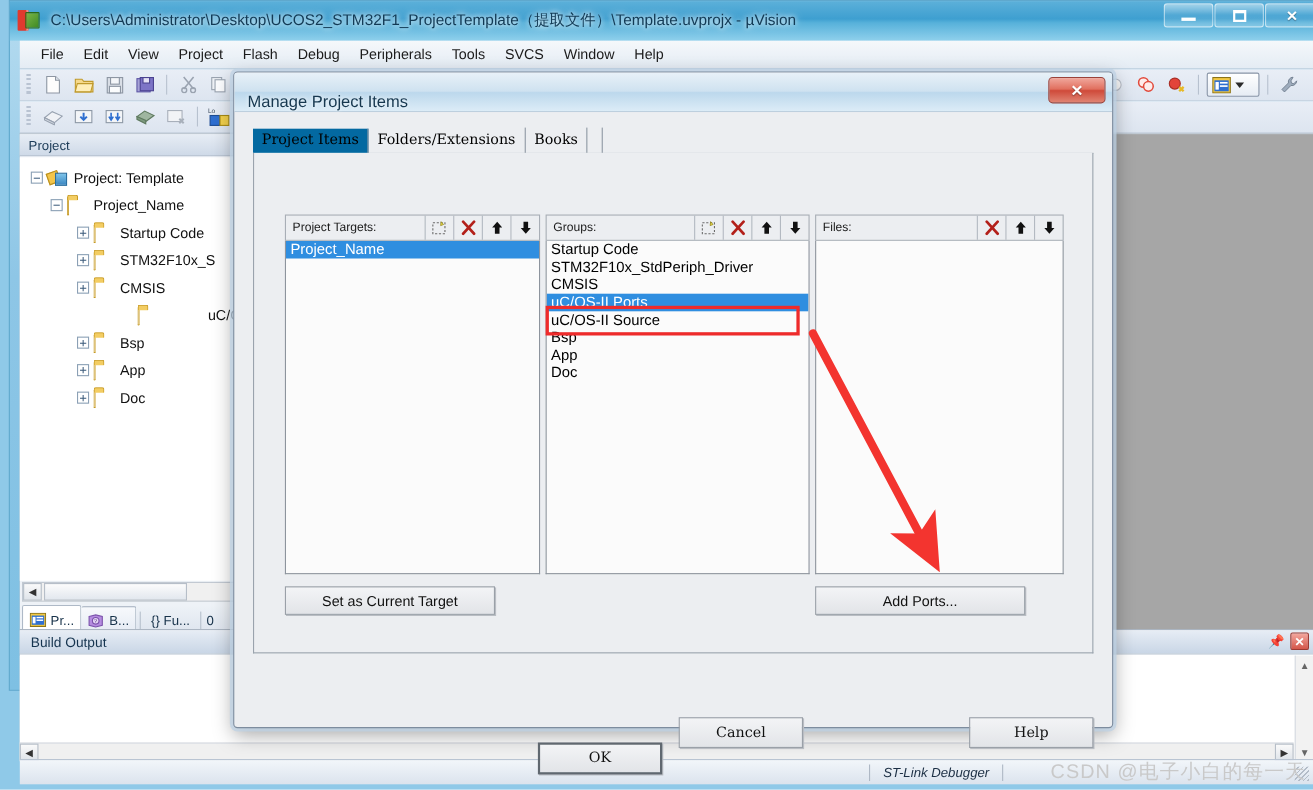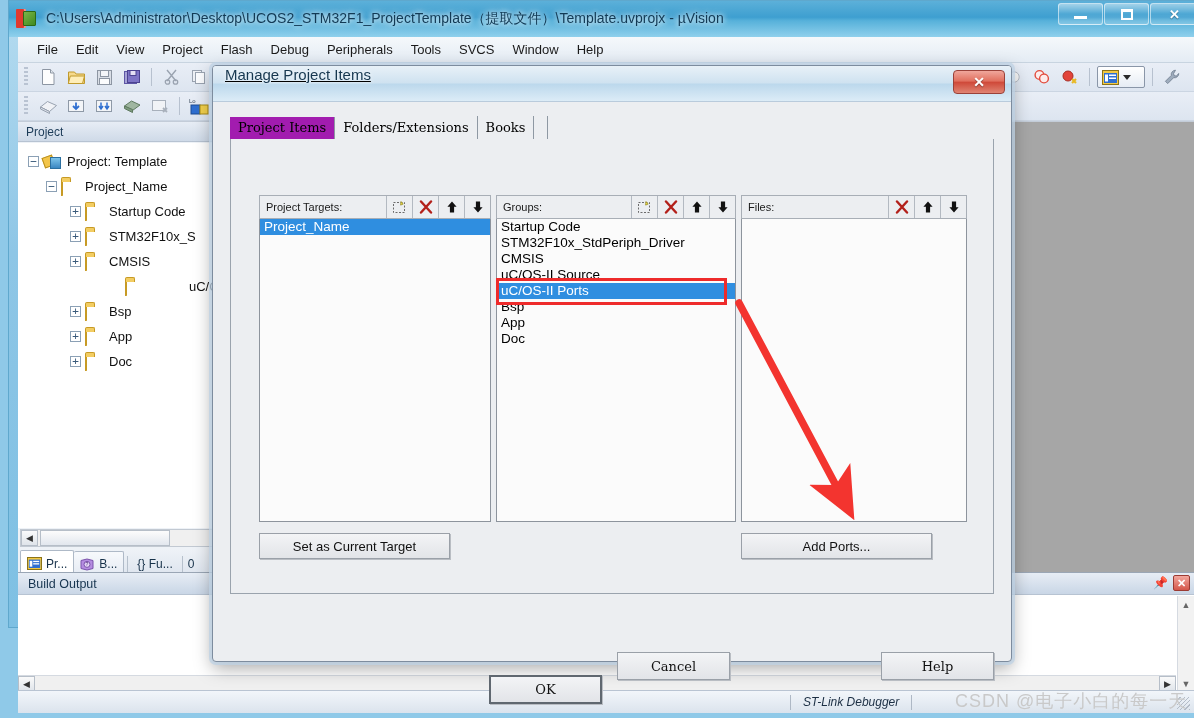--- a/index.html
+++ b/index.html
@@ -240,23 +240,22 @@
   .dialog {
     position:absolute; left:203px; top:64px; width:800px; height:597px;
     background:#eceef1;
     border:1px solid #7d8c9e;
     border-radius:4px;
     box-shadow: 0 0 0 3px rgba(190,210,228,.75), 0 6px 18px rgba(0,0,0,.35);
   }
   .dlg-title {
     height:36px; border-radius:3px 3px 0 0;
     background:linear-gradient(180deg,#e8f1f8 0%,#cfe2f0 48%,#bcd8ec 52%,#dcecf7 100%);
-    display:flex; align-items:flex-start; position:relative;
+    display:flex; align-items:flex-end; position:relative;
     border-bottom:1px solid #b9cbdc;
-    text-decoration:underline;
   }
   .dlg-title-text {
     font-size:15px; color:#16374f; margin-left:12px;
     text-shadow: 0 0 4px rgba(255,255,255,.9);
   }
   .dlg-close {
     position:absolute; right:6px; top:4px; width:52px; height:24px;
     border:1px solid #9a4139; border-radius:4px;
     background:linear-gradient(180deg,#f0a79c 0%,#e1705f 45%,#cf4a3a 52%,#e08473 100%);
     color:#fff; font-size:14px; font-weight:bold;
@@ -272,21 +271,21 @@
     border-bottom:1px solid #9aa3ad;
   }
   .dtab {
     font-family:"DejaVu Serif", serif;
     font-size:13px; color:#000;
     padding:2px 8px 3px 8px; height:23px;
     display:flex; align-items:center; white-space:nowrap;
     border-right:1px solid #8e98a3;
   }
   .dtab.active {
-    background:#a21caf; border-bottom:1px solid #eceef1; margin-bottom:-1px;
+    background:#0369a1; border-bottom:1px solid #eceef1; margin-bottom:-1px;
   }
   .dtab-tail { width:14px; border-right:1px solid #8e98a3; height:23px; }
 
   .tabpane {
     position:absolute; left:17px; top:37px; width:764px; height:455px;
     background:#eceef1; border:1px solid #9aa3ad; border-top:0;
   }
 
   
   .colhdr {
@@ -681,22 +680,22 @@
             <span class="ib">
               <svg width="14" height="14" viewBox="0 0 14 14">
                   <path d="M7 12.5l-4.6-5.3h2.5v-5.7h4.2v5.7h2.5z" fill="#111"></path>
                 </svg>
             </span>
           </div>
           <div class="listbox" style="left:265px; top:80px; width:240px; height:303px;">
             <div class="litem">Startup Code</div>
             <div class="litem">STM32F10x_StdPeriph_Driver</div>
             <div class="litem">CMSIS</div>
+            <div class="litem sel">uC/OS-II Ports</div>
             <div class="litem">uC/OS-II Source</div>
-            <div class="litem sel">uC/OS-II Ports</div>
             <div class="litem">Bsp</div>
             <div class="litem">App</div>
             <div class="litem">Doc</div>
           </div>
 
           <div class="colhdr" style="left:510px; top:56px; width:226px;">
             <span class="label">Files:</span>
             <span class="ib">
               <svg width="16" height="14" viewBox="0 0 16 14">
                   <path d="M3 1.5l10 11M13 1.5l-10 11" stroke="#b3201a" stroke-width="2.4" stroke-linecap="round"></path>

